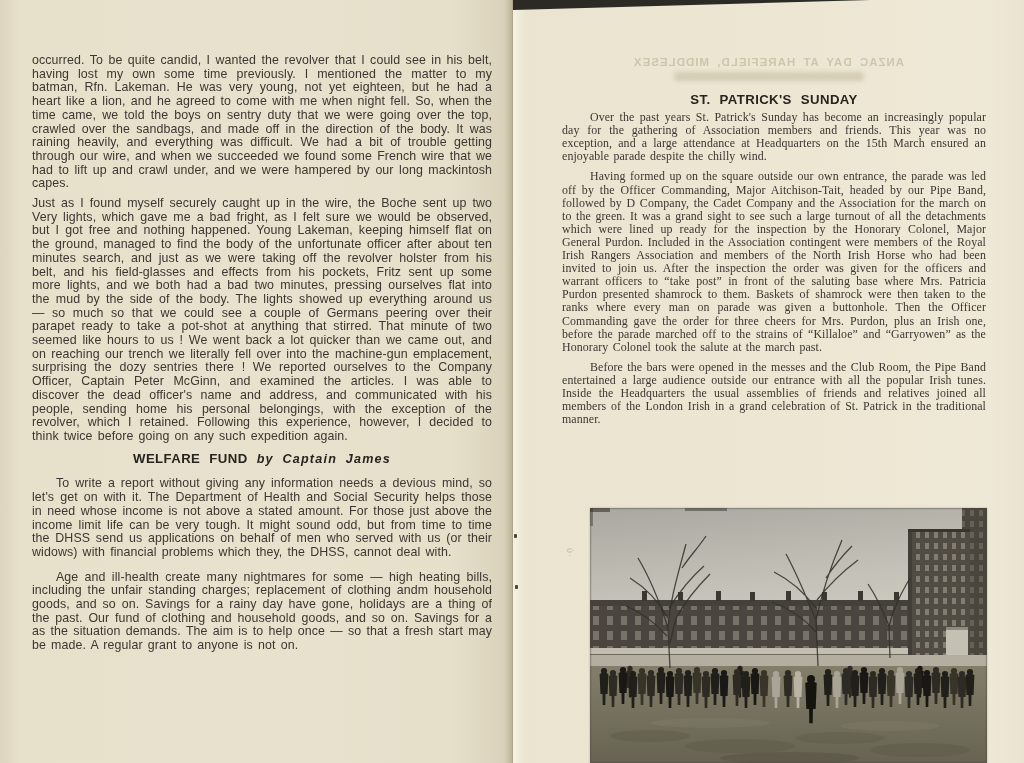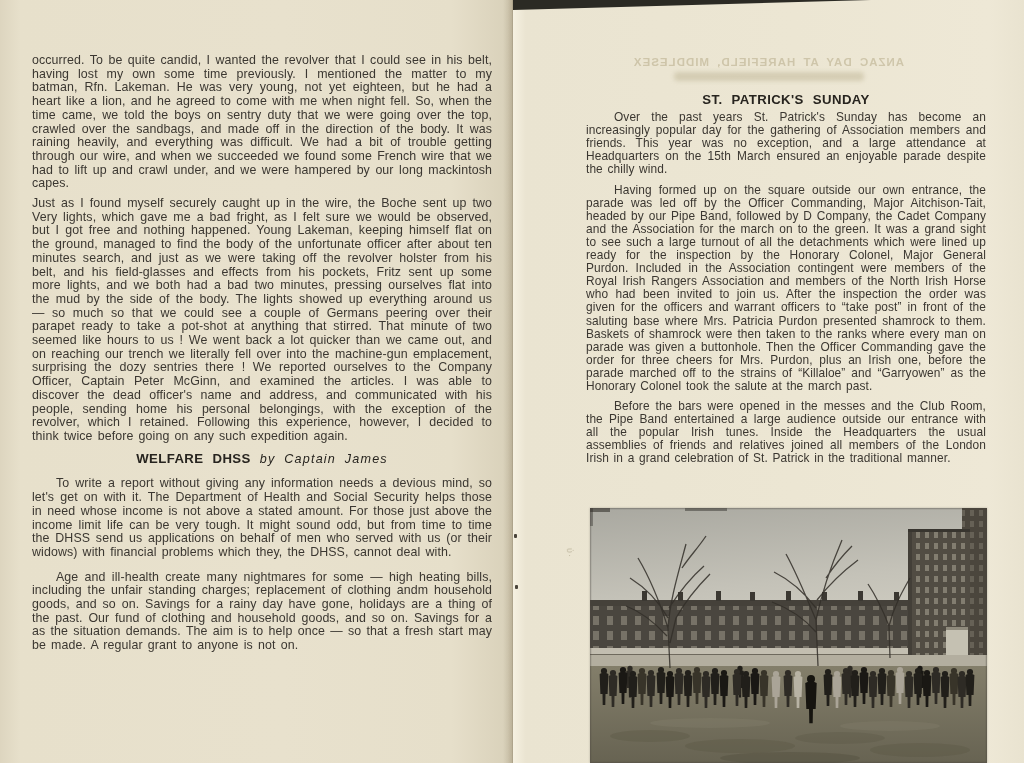--- a/index.html
+++ b/index.html
@@ -36,32 +36,32 @@
   .col{position:absolute;color:#3b3731;text-align:justify;hyphens:none;}
   .col p{margin:0 0 6px;}
   .col-left{
     left:32px;top:54px;width:460px;
     font-size:12.4px;line-height:13.7px;word-spacing:1.6px;letter-spacing:.1px;
   }
   .col-left p.block{ text-indent:0; }
   .col-left p.gap{ }
   .col-left p.ind{ text-indent:24px;margin-top:11px; }
   .col-right{
-    left:57px;top:84px;width:432px;
+    left:45px;top:84px;width:432px;
     font-size:11.9px;line-height:13.1px;word-spacing:1.2px;letter-spacing:.1px;
   }
-  .col-right p{ text-indent:28px; margin:0 16px 7px; }
+  .col-right p{ text-indent:28px; margin:0 4px 7px;font-family:Liberation Serif, serif; }
 
   .sec-head{
     text-align:center;font-weight:bold;color:#27241f;
     font-size:13.2px;letter-spacing:.4px;word-spacing:5px;
     margin:9px 0 5px;
   }
   .welfare-head{margin:8px 0 5px;}
-  .byline{font-weight:normal;font-style:italic;letter-spacing:1.2px;word-spacing:4px;font-size:12.6px;}
+  .byline{font-weight:bold;font-style:italic;letter-spacing:1.2px;word-spacing:4px;font-size:12.6px;}
 
   
   .ghost{
     position:absolute;left:0;top:56px;width:100%;
     text-align:center;font-weight:bold;font-size:11.5px;
     letter-spacing:1px;word-spacing:3px;color:#b2a682;opacity:.5;
     transform:scaleX(-1);filter:blur(.5px);
   }
   .ghost-bar{
     position:absolute;left:calc(50% - 95px);top:72px;width:190px;height:9px;
@@ -79,21 +79,21 @@
 </head>
 <body>
 
 <div class="spread">
 
   <div class="page page-left">
     <div class="col col-left">
       <p class="block">occurred. To be quite candid, I wanted the revolver that I could see in his belt, having lost my own some time previously. I mentioned the matter to my batman, Rfn. Lakeman. He was very young, not yet eighteen, but he had a heart like a lion, and he agreed to come with me when night fell. So, when the time came, we told the boys on sentry duty that we were going over the top, crawled over the sandbags, and made off in the direction of the body. It was raining heavily, and everything was difficult. We had a bit of trouble getting through our wire, and when we succeeded we found some French wire that we had to lift up and crawl under, and we were hampered by our long mackintosh capes.</p>
       <p class="block gap">Just as I found myself securely caught up in the wire, the Boche sent up two Very lights, which gave me a bad fright, as I felt sure we would be observed, but I got free and nothing happened. Young Lakeman, keeping himself flat on the ground, managed to find the body of the unfortunate officer after about ten minutes search, and just as we were taking off the revolver holster from his belt, and his field-glasses and effects from his pockets, Fritz sent up some more lights, and we both had a bad two minutes, pressing ourselves flat into the mud by the side of the body. The lights showed up everything around us — so much so that we could see a couple of Germans peering over their parapet ready to take a pot-shot at anything that stirred. That minute of two seemed like hours to us ! We went back a lot quicker than we came out, and on reaching our trench we literally fell over into the machine-gun emplacement, surprising the dozy sentries there ! We reported ourselves to the Company Officer, Captain Peter McGinn, and examined the articles. I was able to discover the dead officer's name and address, and communicated with his people, sending home his personal belongings, with the exception of the revolver, which I retained. Following this experience, however, I decided to think twice before going on any such expedition again.</p>
       <div class="sec-head welfare-head">
-        <span>WELFARE DHSS</span>
+        <span>WELFARE FUND</span>
         <span class="byline">by Captain James</span>
       </div>
       <p class="ind">To write a report without giving any information needs a devious mind, so let's get on with it. The Department of Health and Social Security helps those in need whose income is not above a stated amount. For those just above the income limit life can be very tough. It might sound odd, but from time to time the DHSS send us applications on behalf of men who served with us (or their widows) with financial problems which they, the DHSS, cannot deal with.</p>
       <p class="ind">Age and ill-health create many nightmares for some — high heating bills, including the unfair standing charges; replacement of clothing andm household goods, and so on. Savings for a rainy day have gone, holidays are a thing of the past. Our fund of clothing and household goods, and so on. Savings for a as the situation demands. The aim is to help once — so that a fresh start may be made. A regular grant to anyone is not on.</p>
     </div>
   </div>
 
   <div class="page page-right">
     <div class="ghost">ANZAC DAY AT HAREFIELD, MIDDLESEX</div>
     <div class="ghost-bar"></div>

